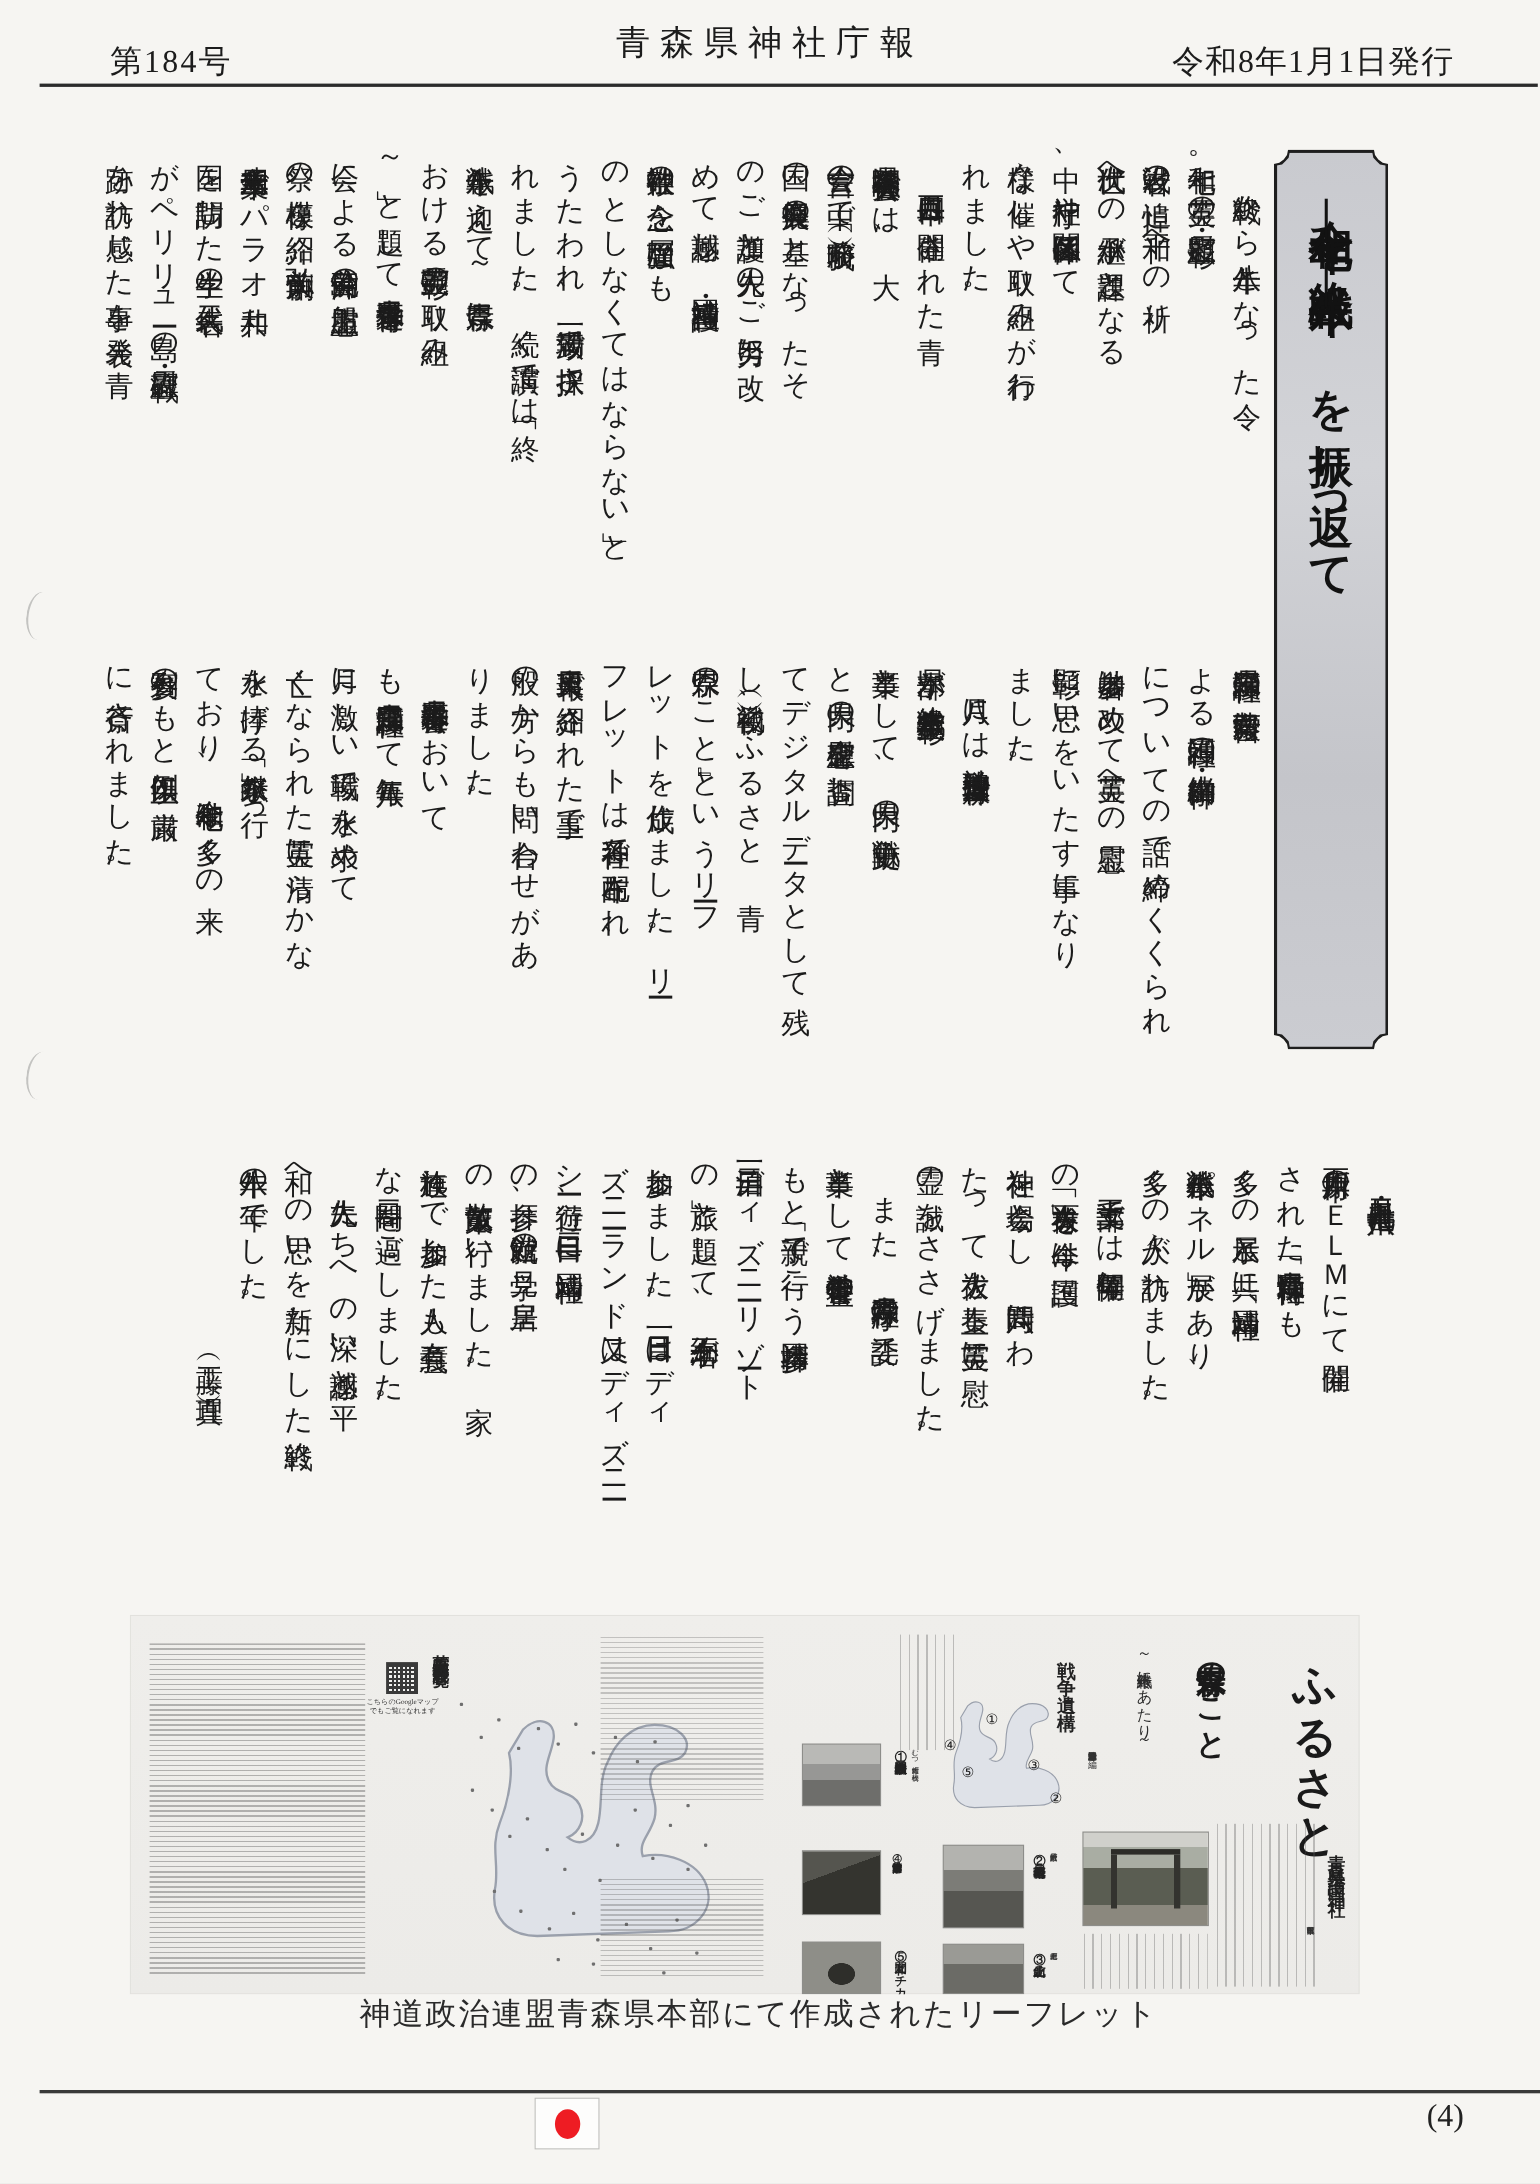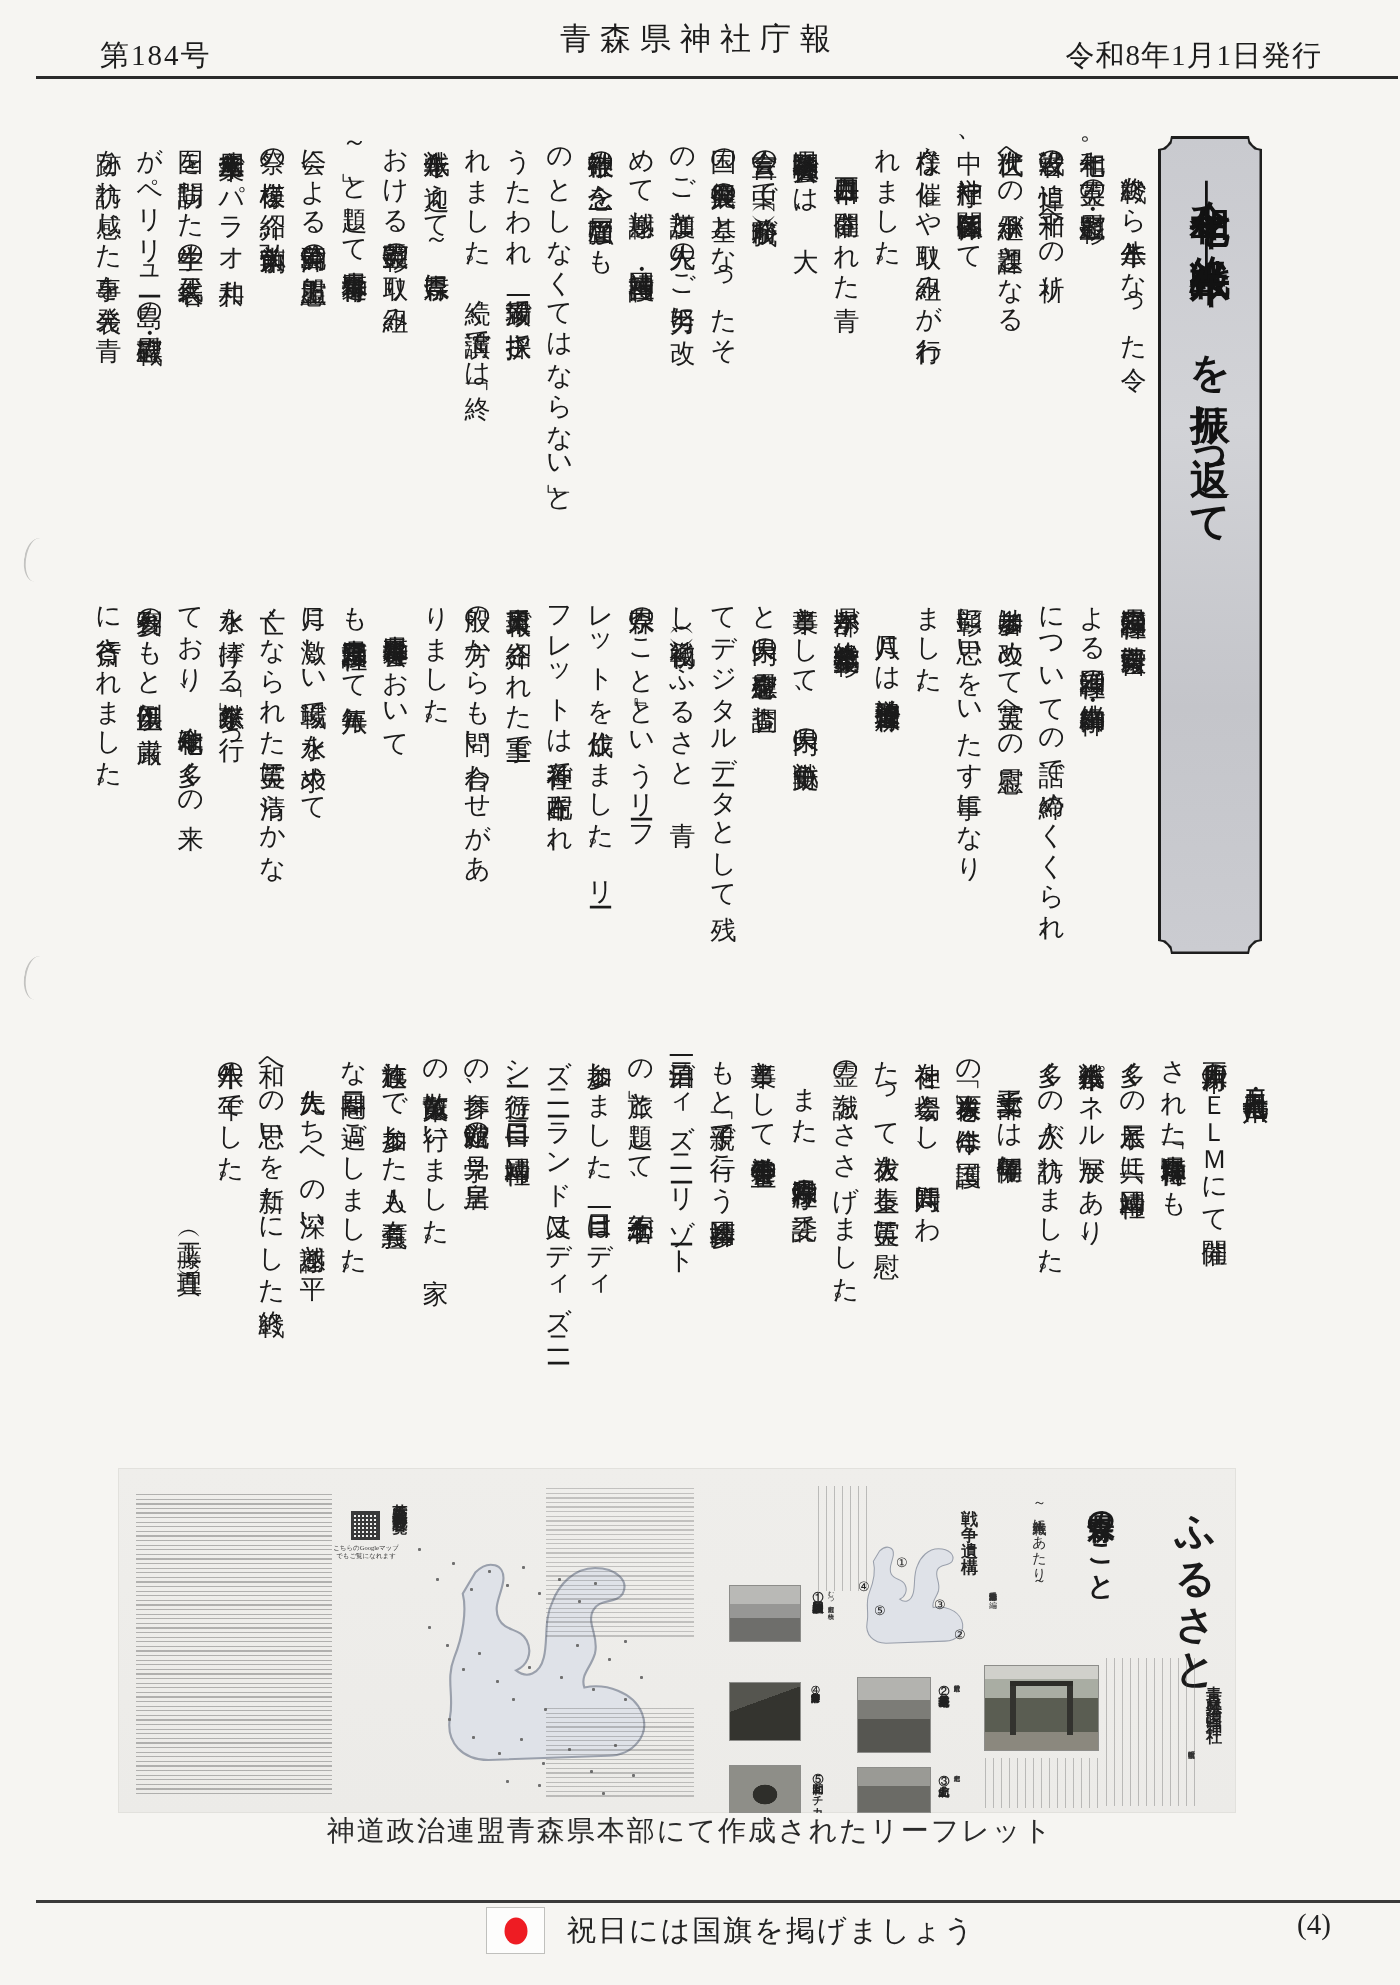--- a/index.html
+++ b/index.html
@@ -260,16 +260,15 @@
     <div class="lf vtxt lf-shrine" style="left:1085px;top:205px;" data-name="gokoku-shrine-name">青森県護国神社</div>
     <div class="lf vtxt lf-addr" style="left:1068px;top:278px;" data-name="gokoku-shrine-address">弘前市大字下白銀町</div>
   </div>
 
   <div class="leaflet-caption" data-name="leaflet-caption">神道政治連盟青森県本部にて作成されたリーフレット</div>
 
   <div class="footer-rule" data-name="footer-rule"></div>
   <div class="flag" data-name="japan-flag-icon">
     <div class="flag-disc" data-name="flag-red-disc"></div>
   </div>
-  <div class="slogan" data-name="footer-slogan">祝日には国旗を掲げましょう</div>
   <div class="pagenum" data-name="page-number">(4)</div>
 
 </div>
 
 </body></html>

